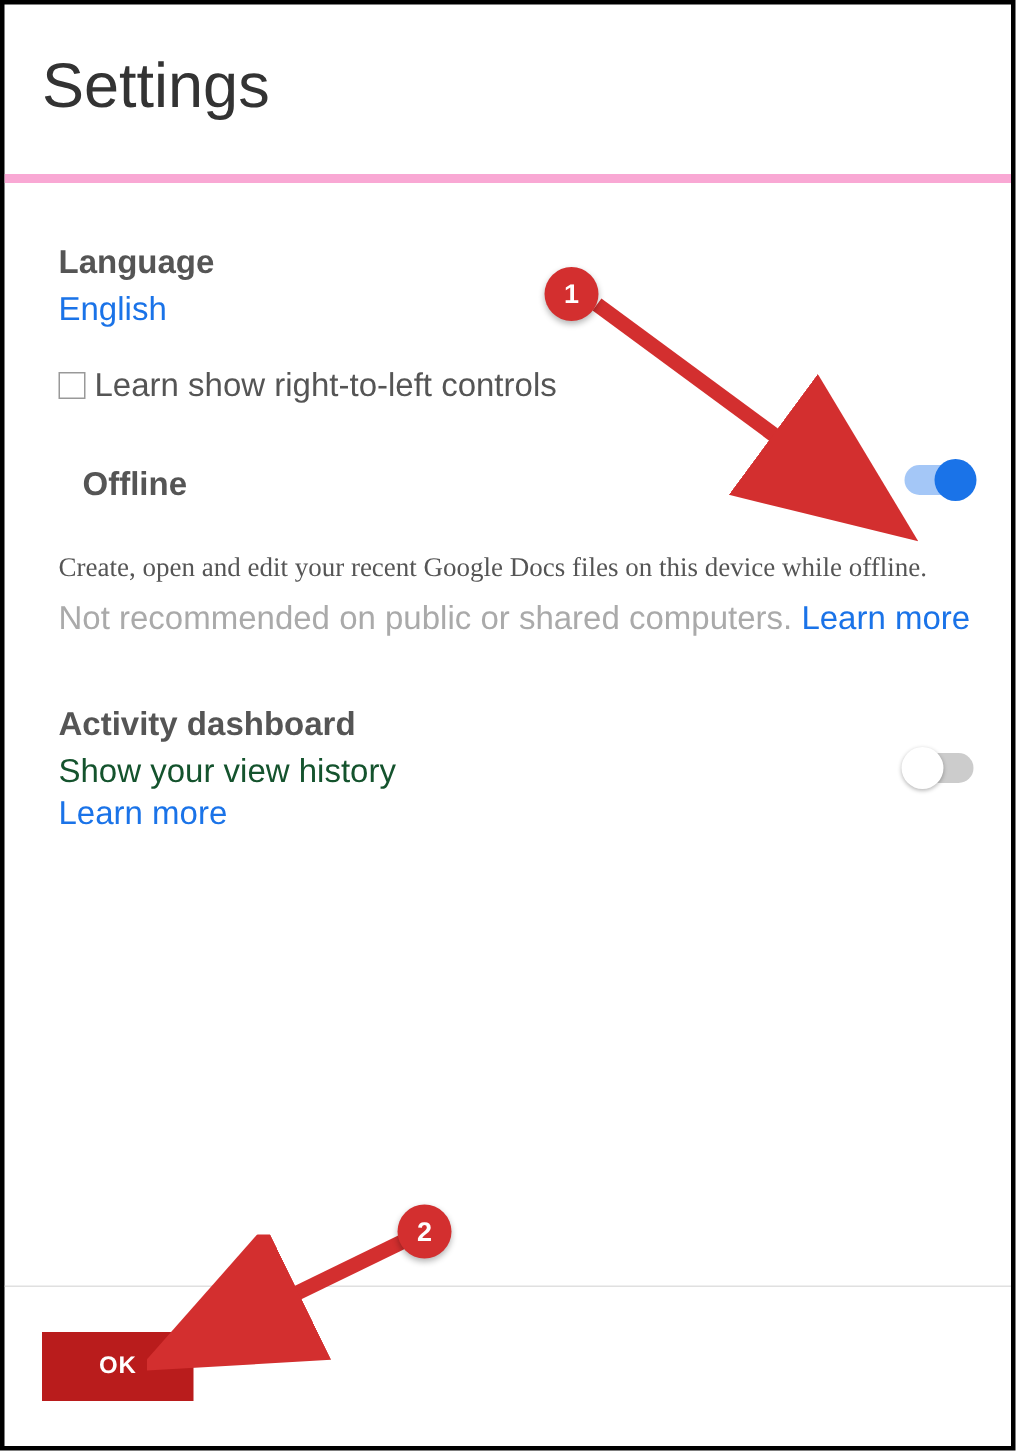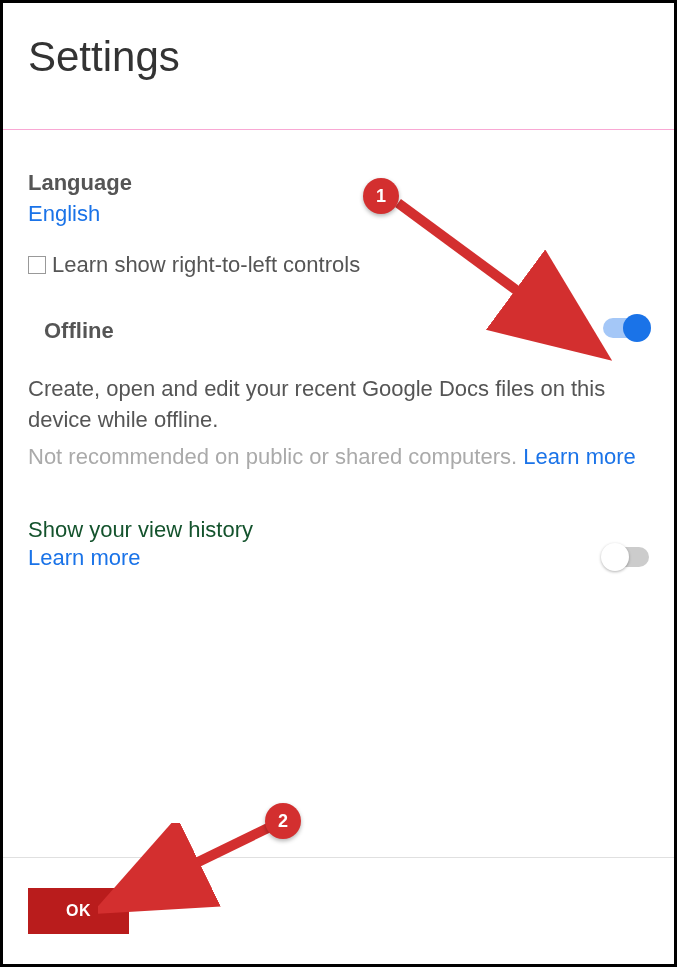--- a/index.html
+++ b/index.html
@@ -10,30 +10,30 @@
     body {
       font-family: Arial, sans-serif;
       width: 677px;
       height: 967px;
       border: 3px solid #000;
       background: #fff;
       position: relative;
       overflow: hidden;
     }
     .header {
-      padding: 30px 25px 48px 25px;
-      border-bottom: 1px solid #f9a8d4;
+      padding: 30px 25px 35px 25px;
+      border-bottom: 6px solid #f9a8d4;
     }
     .header h1 {
       font-size: 42px;
       font-weight: 400;
       color: #333;
     }
     .content {
-      padding: 40px 25px 20px 25px;
+      padding: 40px 25px 20px 36px;
     }
     .section {
       margin-bottom: 35px;
     }
     .section-title {
       font-size: 22px;
       font-weight: bold;
       color: #555;
       margin-bottom: 5px;
     }
@@ -70,24 +70,25 @@
       font-size: 22px;
       color: #555;
     }
     .offline-row {
       display: flex;
       justify-content: space-between;
       margin-top: 40px;
       margin-left: 16px;
     }
     .description {
-      font-size: 22px;
+      font-size: 18px;
       color: #555;
       margin-top: 25px;
       line-height: 1.4;
+      font-family: Liberation Serif, serif;
     }
     .note {
       font-size: 22px;
       color: #aaa;
       margin-top: 8px;
     }
     .note .link {
       font-size: 22px;
     }
     .toggle {
@@ -222,20 +223,21 @@
   <div class="note">
     <span>Not recommended on public or shared computers. </span><a class="link">Learn more</a>
   </div>
 
   <div class="templates-section">
   </div>
 
   <div class="activity-section">
     <div class="activity-row">
       <div>
+        <div class="section-title">Activity dashboard</div>
         <div class="activity-text">Show your view history</div>
         <div class="activity-learn">
           <a class="link">Learn more</a>
         </div>
       </div>
       <div class="toggle off" style="margin-top:32px;"></div>
     </div>
   </div>
 
 </div>

